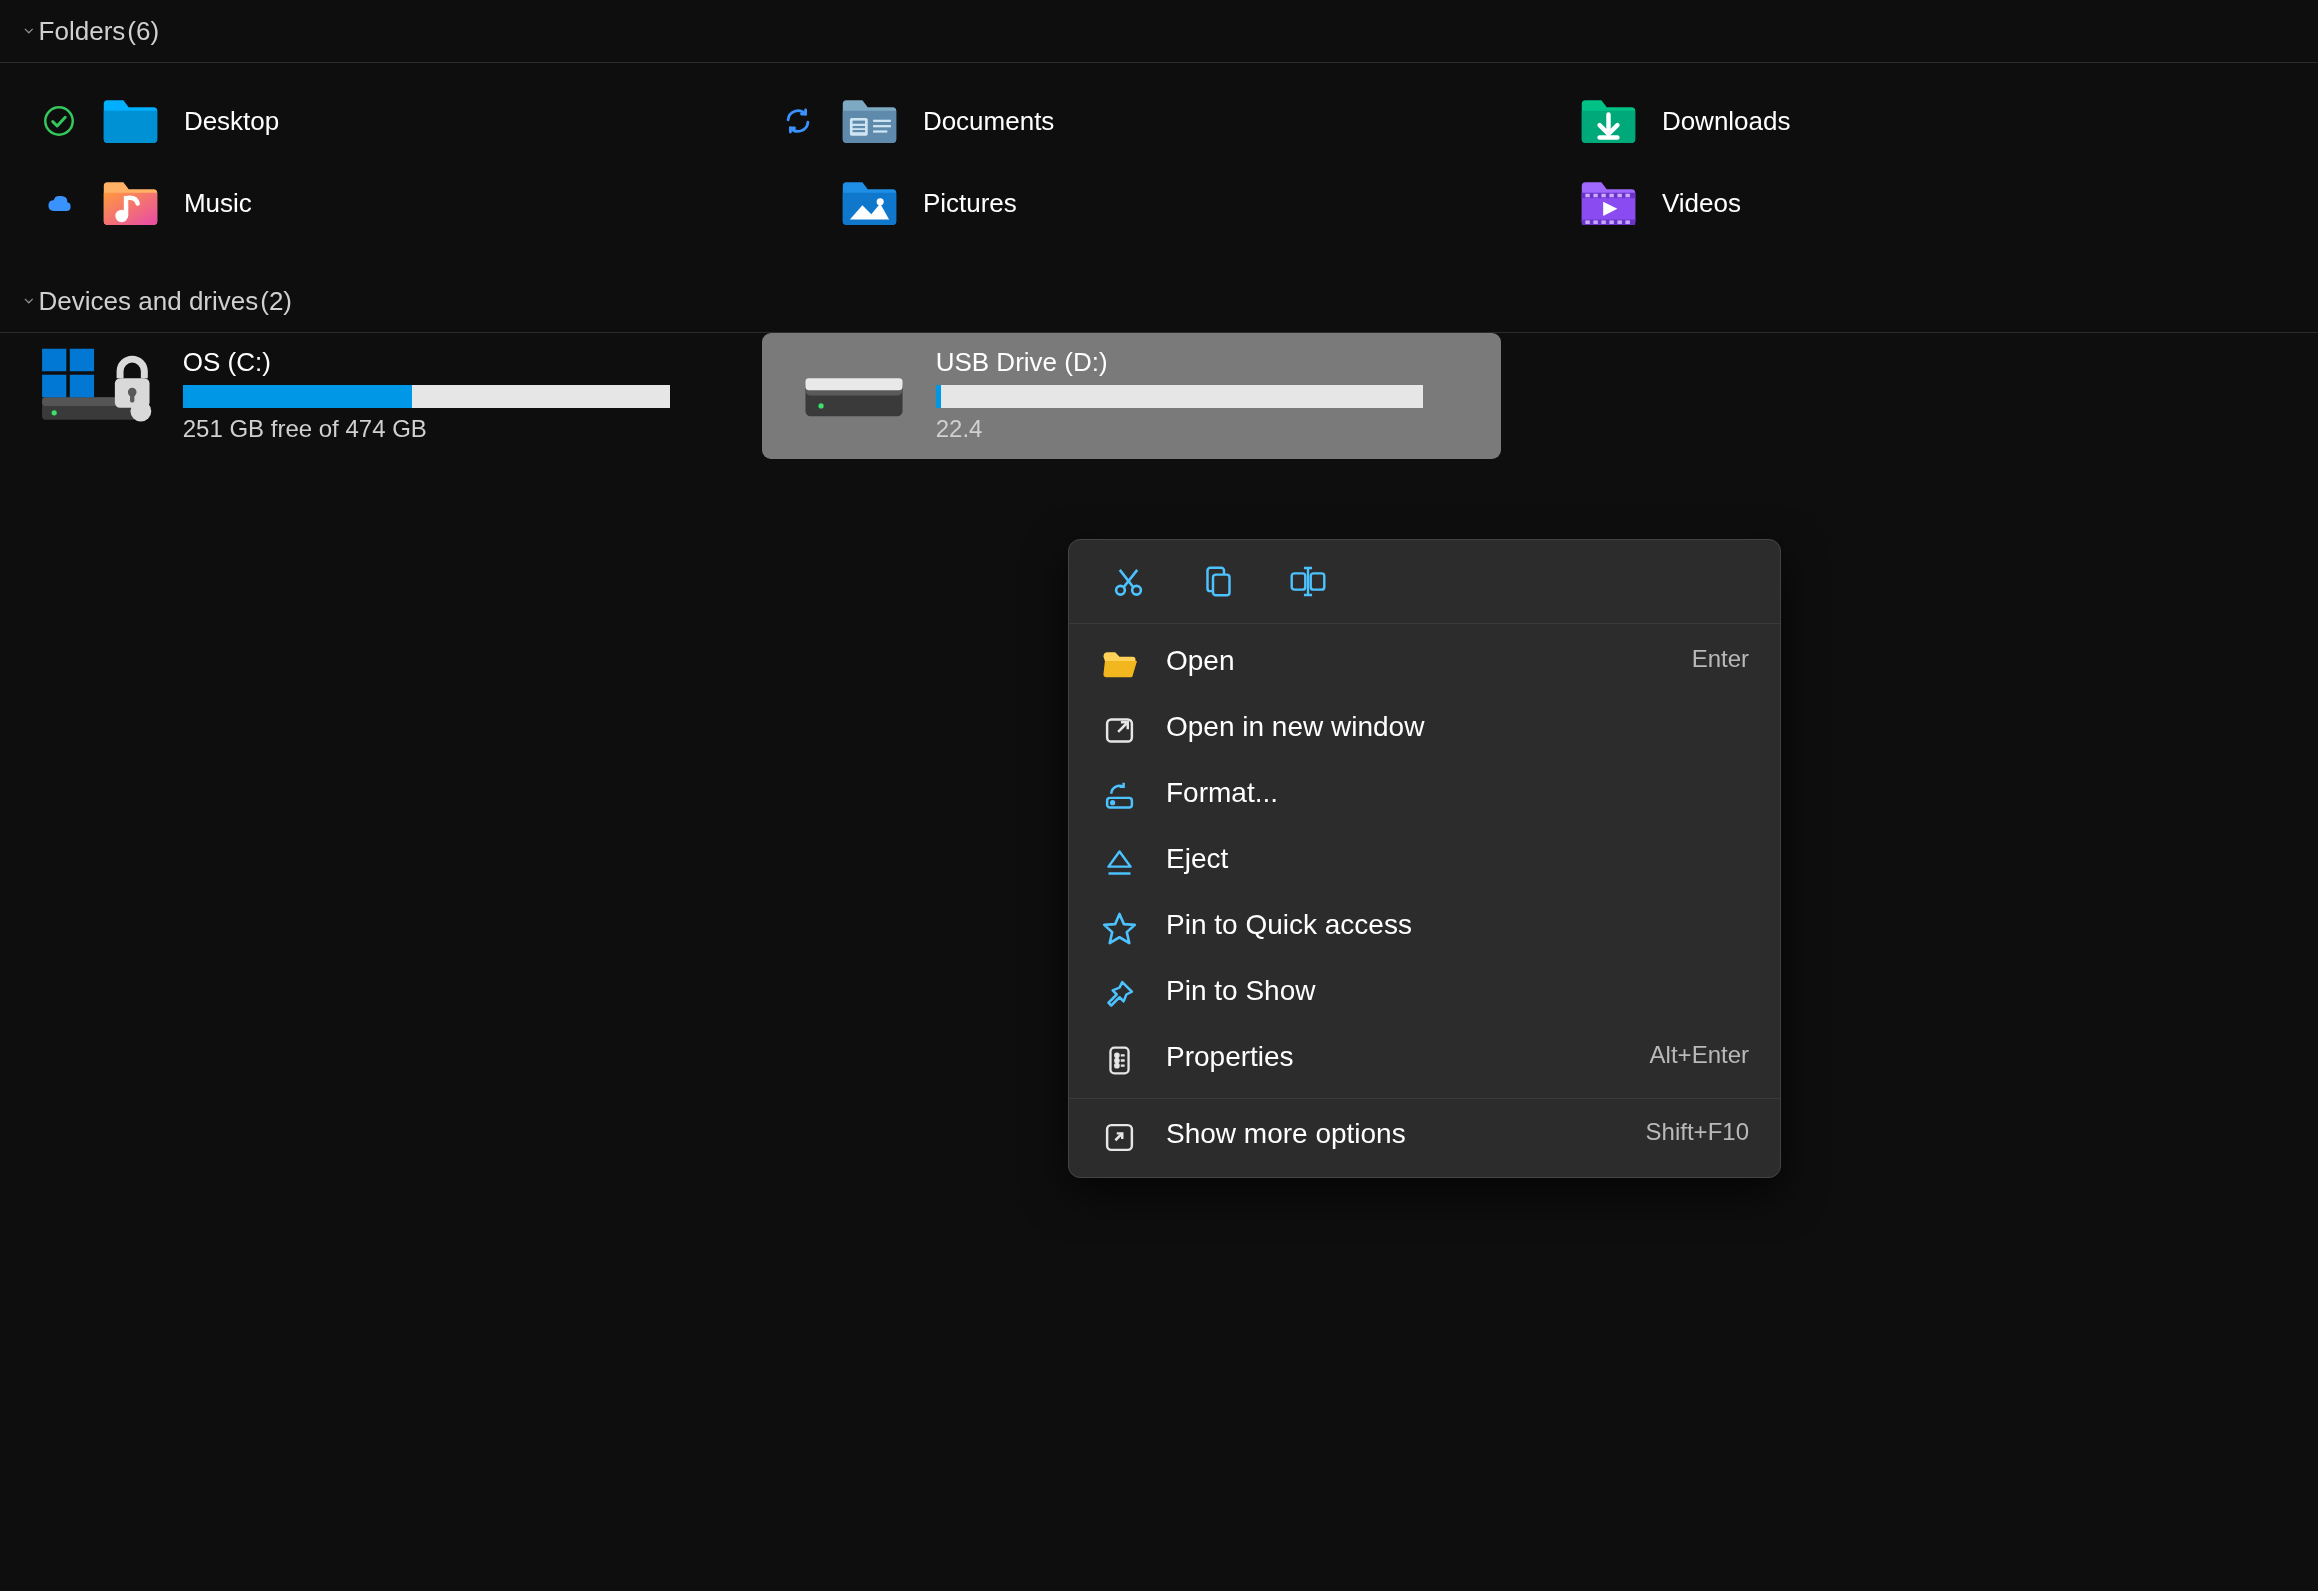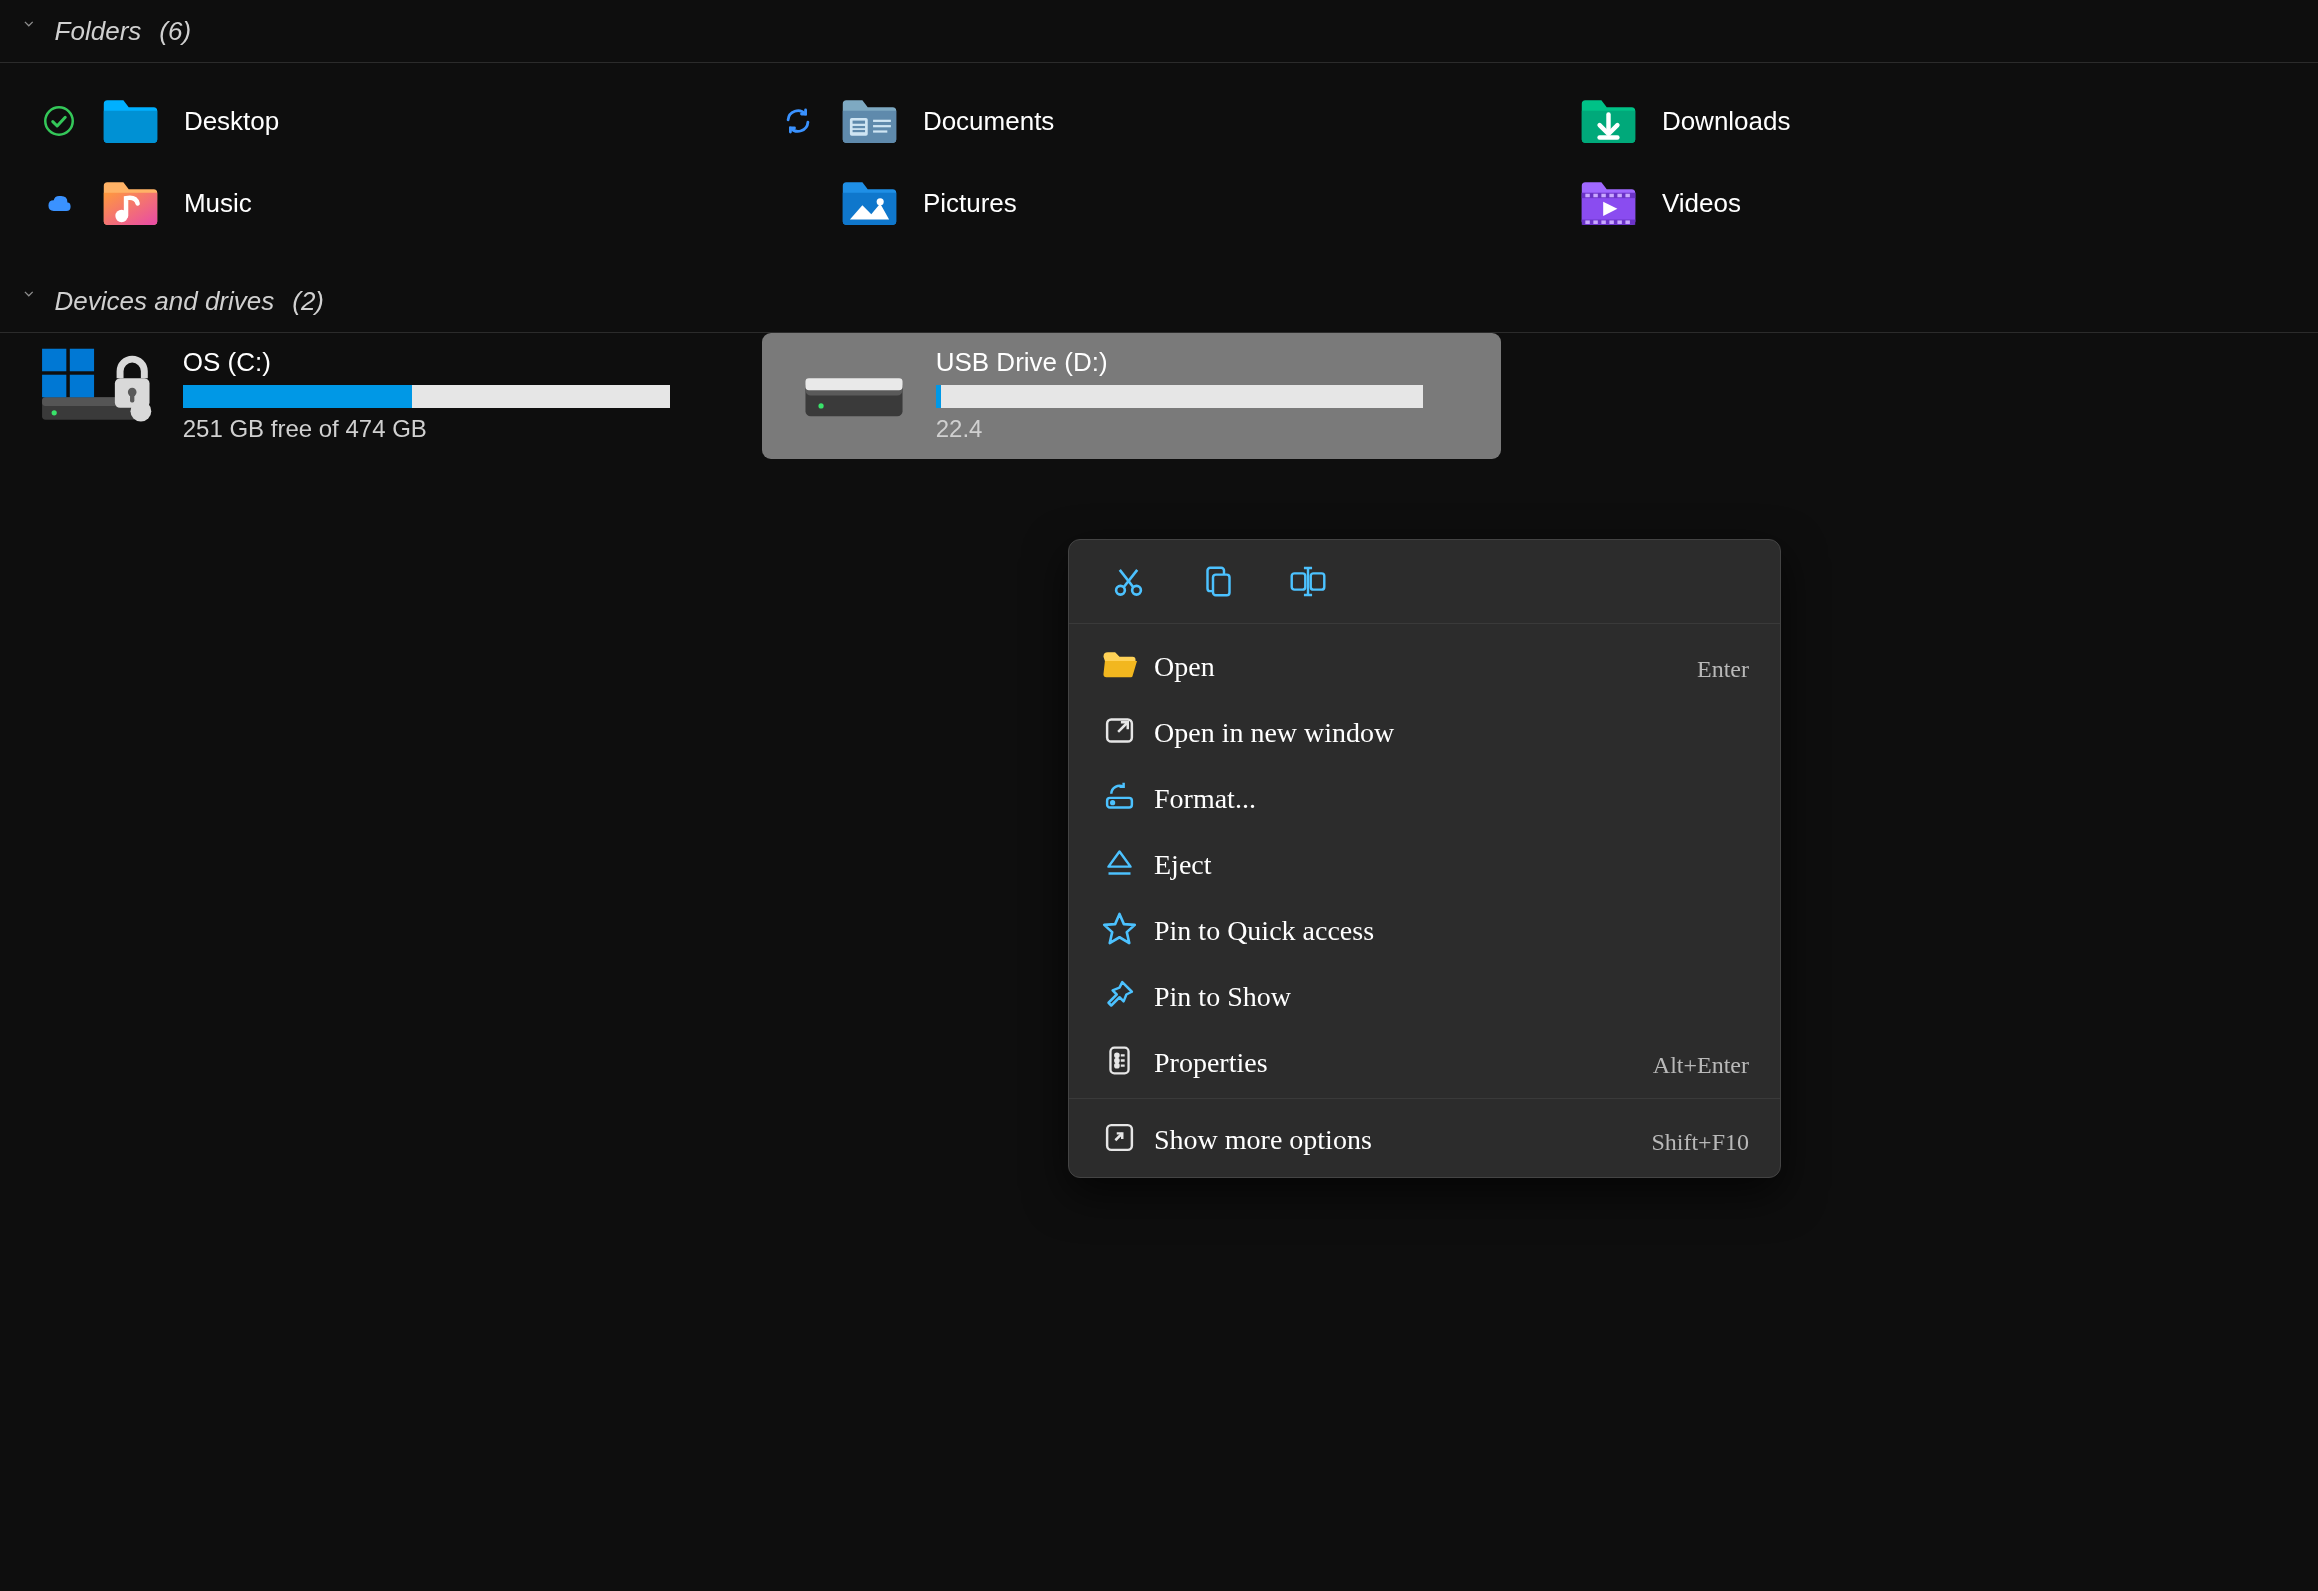--- a/index.html
+++ b/index.html
@@ -27,27 +27,27 @@
     background: var(--bg);
     color: var(--fg);
     font-family: "Segoe UI", Arial, sans-serif;
     font-size: 24px;
     position: relative;
     overflow: hidden;
   }
 
   .section-header {
     display: flex;
-    gap: 18px;
+    align-items: center;
+    gap: 2px;
     padding: 15.6px 17.4px 15.6px 21px;
     border-bottom: 0.9px solid var(--section-line);
     color: var(--muted);
     font-size: 26px;
     cursor: pointer;
-    font-style: italic;
   }
 
   .chevron-down {
     width: 15.6px;
     height: 15.6px;
     stroke: #8e8e8e;
   }
 
   .folders-grid {
     display: flex;
@@ -164,25 +164,24 @@
     height: 38px;
     display: flex;
     align-items: center;
     justify-content: center;
   }
 
   .ctx-list { padding: 7px 0; }
 
   .ctx-item {
     display: flex;
-    align-items: flex-end;
-    gap: 16px;
+    align-items: flex-start;
+    gap: 28px;
     padding: 14px 31px 14px 31px;
     font-size: 28px;
-    font-family: Liberation Serif, serif;
   }
 
   .ctx-item .ci-icon { width: 38px; height: 38px; display:flex; align-items:center; justify-content:center; }
   .ctx-item .ci-label { flex: 1; }
   .ctx-item .ci-short { color: var(--shortcut); font-size: 24px; }
 
   .ctx-sep {
     height: 0.9px;
     background: #3a3a3a;
     margin: 5.2px 0;

